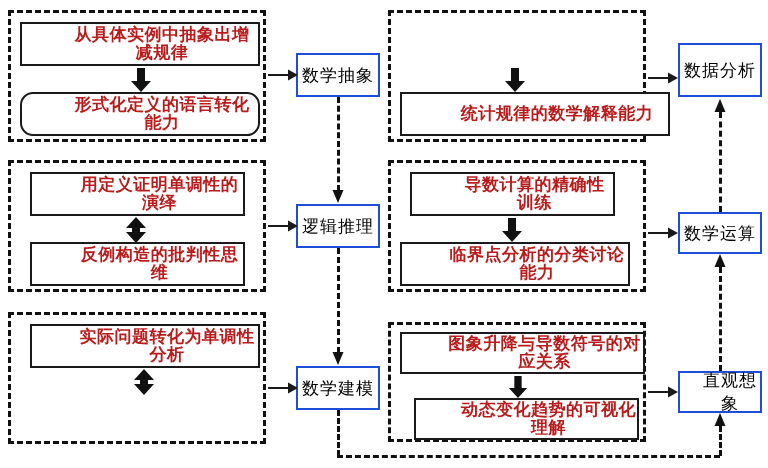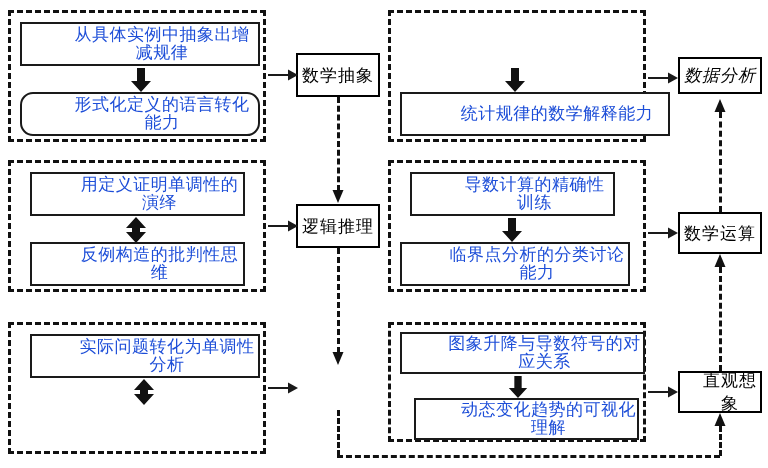--- a/index.html
+++ b/index.html
@@ -26,32 +26,32 @@
   
   .leaf{
     position:absolute;
     box-sizing:border-box;
     border:2px solid #1a1a1a;
     background:#ffffff;
     display:flex;
     align-items:center;
     justify-content:center;
     text-align:center;
-    color:#1d4ed8;
+    color:#b91c1c;
     line-height:1.05;
     letter-spacing:0.5px;
-    font-weight:400;
+    font-weight:700;
     padding-left:44px;
   }
   .leaf.wide{font-size:17px;}
   .leaf.mid{font-size:17px;}
   .node{
     position:absolute;
     box-sizing:border-box;
-    border:2px solid #000000;
+    border:2px solid #1d4ed8;
     background:#ffffff;
     display:flex;
     align-items:center;
     justify-content:center;
     text-align:center;
     font-size:17px;
     color:#000000;
     letter-spacing:1px;
   }
 
@@ -112,21 +112,21 @@
   <div class="group" style="left:388px;top:160px;width:258px;height:132px;">
     <div class="leaf mid" style="left:19px;top:9px;width:205px;height:44px;">导数计算的精确性训练</div>
     <div class="vArrow" style="left:110px;top:55px;">
       <svg width="22" height="24" viewBox="0 0 22 24">
         <polygon points="7,0 15,0 15,13 21,13 11,24 1,13 7,13" fill="#111111"></polygon>
       </svg>
     </div>
     <div class="leaf mid" style="left:9px;top:79px;width:230px;height:44px;">临界点分析的分类讨论能力</div>
   </div>
 
-  <div class="group" style="left:8px;top:322px;width:258px;height:132px;">
+  <div class="group" style="left:8px;top:312px;width:258px;height:132px;">
     <div class="leaf wide" style="left:19px;top:9px;width:230px;height:44px;">实际问题转化为单调性分析</div>
     <div class="vArrow" style="left:122px;top:54px;">
       <svg width="22" height="26" viewBox="0 0 22 26">
         <polygon points="11,0 21,11 15,11 15,15 21,15 11,26 1,15 7,15 7,11 1,11" fill="#111111"></polygon>
       </svg>
     </div>
   </div>
 
   <div class="group" style="left:388px;top:322px;width:258px;height:120px;">
     <div class="leaf mid" style="left:9px;top:7px;width:245px;height:42px;">图象升降与导数符号的对应关系</div>
@@ -135,22 +135,23 @@
         <polygon points="7,0 15,0 15,13 21,13 11,24 1,13 7,13" fill="#111111"></polygon>
       </svg>
     </div>
     <div class="leaf mid" style="left:23px;top:73px;width:225px;height:42px;">动态变化趋势的可视化理解</div>
   </div>
 
   <div class="node" style="left:296px;top:53px;width:84px;height:44px;">数学抽象</div>
 
   <div class="node" style="left:296px;top:204px;width:84px;height:44px;">逻辑推理</div>
 
-
-  <div class="node" style="left:678px;top:57px;width:84px;height:37px;font-style:italic;">数据分析</div>
+  <div class="node" style="left:296px;top:366px;width:84px;height:44px;">数学建模</div>
+
+  <div class="node" style="left:678px;top:43px;width:84px;height:54px;">数据分析</div>
 
   <div class="node" style="left:678px;top:212px;width:84px;height:42px;">数学运算</div>
 
   <div class="node" style="left:678px;top:371px;width:84px;height:42px;padding-left:20px;">直观想象</div>
 
   <div class="hConn" style="left:268px;top:68px;">
     <svg width="30" height="14" viewBox="0 0 30 14">
       <line x1="0" y1="7" x2="20" y2="7" stroke="#1a1a1a" stroke-width="2"></line>
       <polygon points="20,1.5 30,7 20,12.5" fill="#1a1a1a"></polygon>
     </svg>

